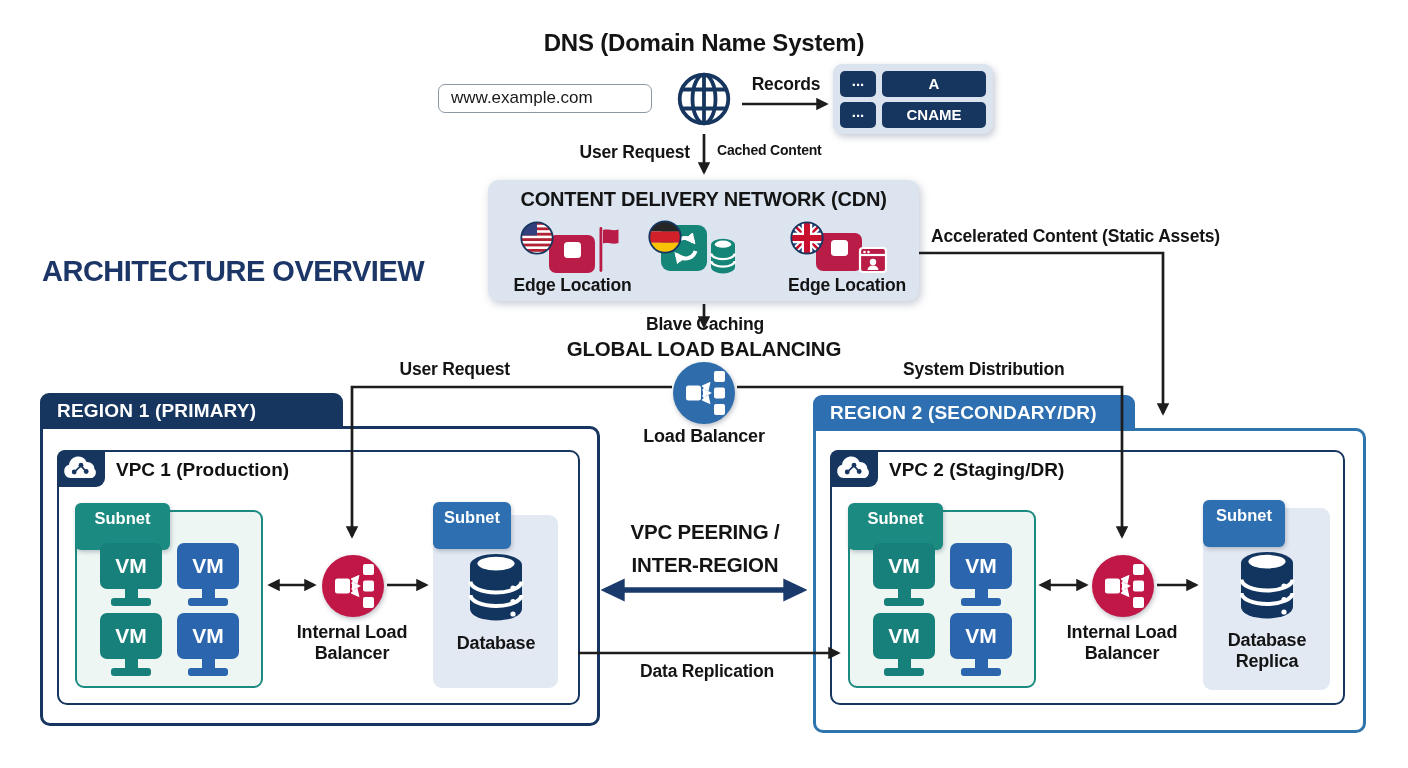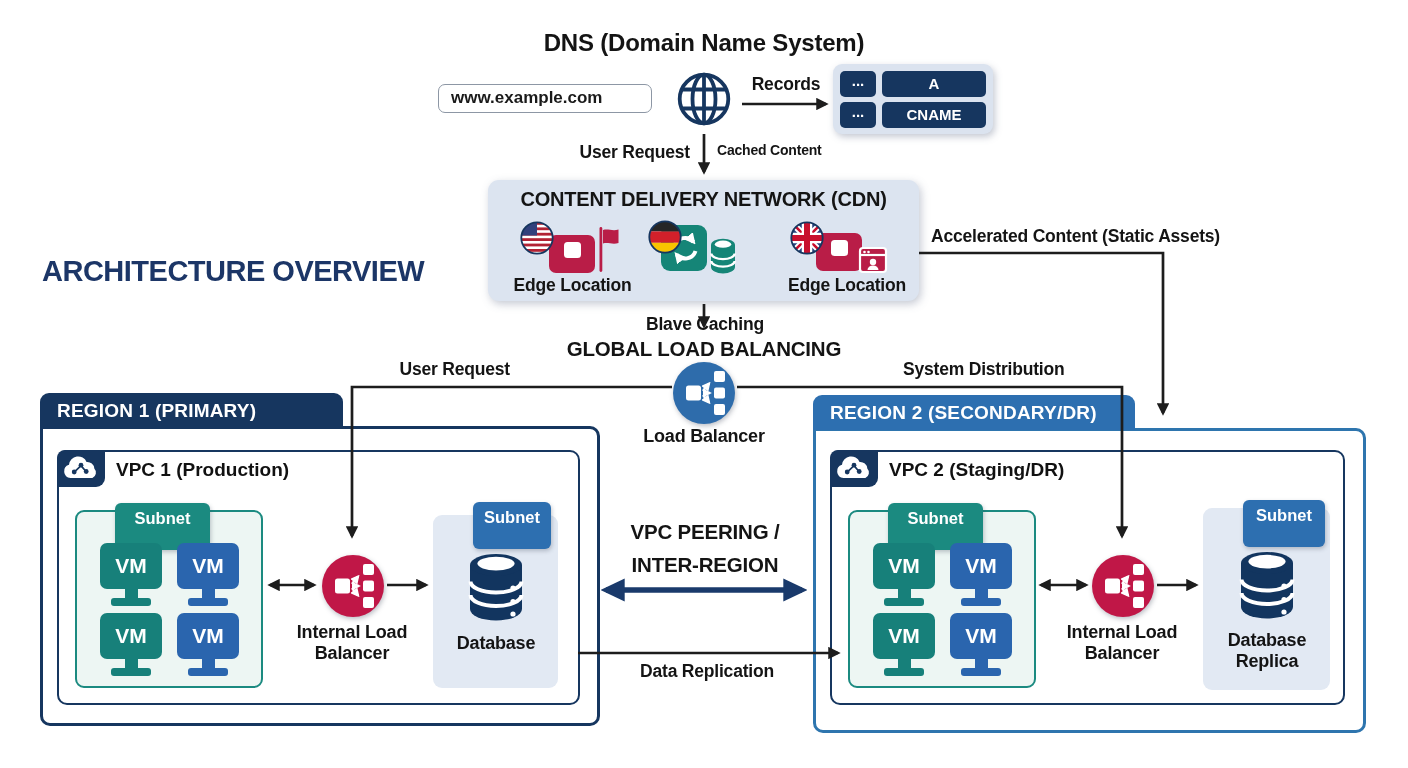--- a/index.html
+++ b/index.html
@@ -6,41 +6,41 @@
   #canvas{position:relative;width:1408px;height:768px;background:#fff;overflow:hidden;
           font-family:"Liberation Sans", sans-serif;color:#111;}
   .abs{position:absolute;}
   .lbl{font-weight:700;color:#141414;letter-spacing:-0.2px;white-space:nowrap;}
   .wrap{white-space:normal;}
   .ctr{text-align:center;}
   .rt{text-align:right;}
 
   
   .domain-box{box-sizing:border-box;width:214px;height:29px;border:1.6px solid #8d97a5;border-radius:7px;
-              background:#fff;font-size:17px;font-weight:700;line-height:26px;padding-left:12px;color:#1a1a1a;}
+              background:#fff;font-size:17px;font-weight:400;line-height:26px;padding-left:12px;color:#1a1a1a;}
   .records-panel{width:160px;height:70px;background:#dbe3ef;border-radius:9px;box-shadow:2px 3px 7px rgba(90,100,130,.35);}
   .rec-row{position:absolute;left:7px;height:26px;}
   .rec-cell{position:absolute;top:0;height:26px;background:#16365f;border-radius:5px;color:#fff;
             font-weight:700;text-align:center;}
   .rec-dots{left:0;width:36px;font-size:15px;line-height:20px;}
   .rec-type{left:42px;width:104px;font-size:15px;line-height:25px;}
 
   
   .cdn-panel{width:431px;height:121px;background:#dce4f0;border-radius:11px;box-shadow:2px 3px 8px rgba(90,100,130,.35);}
 
   
   .region-tab{box-sizing:border-box;height:35px;border-radius:9px 9px 0 0;color:#fff;font-weight:700;
               font-size:19px;line-height:35px;padding-left:17px;letter-spacing:0.2px;z-index:3;}
   .region-box{box-sizing:border-box;background:#fff;border-radius:0 10px 10px 10px;z-index:1;}
   .vpc-box{box-sizing:border-box;border:2.6px solid #16365f;border-radius:10px;background:#fff;z-index:2;}
   .vpc-icon-box{width:48px;height:37px;background:#16365f;border-radius:8px 0 9px 0;z-index:3;}
   .vpc-label{font-size:19px;font-weight:600;color:#111;white-space:nowrap;z-index:3;}
   .subnet-teal{box-sizing:border-box;background:#edf6f3;border:2.6px solid #1b8a80;border-radius:9px;z-index:2;}
   .subnet-tab{box-sizing:border-box;height:47px;border-radius:6px;color:#fff;font-weight:700;font-size:16.5px;
-              line-height:30px;text-align:center;z-index:4;box-shadow:1px 2px 4px rgba(60,70,90,.3);margin-left:40px;}
+              line-height:30px;text-align:center;z-index:4;box-shadow:1px 2px 4px rgba(60,70,90,.3);}
   .tab-teal{background:#1b8a80;}
   .tab-blue{background:#2d6fb0;}
   .subnet-db{background:#e2e9f3;border-radius:9px;z-index:2;}
 
   
   .vm{position:absolute;width:62px;z-index:4;}
   .vm-screen{width:62px;height:46px;border-radius:7px;color:#fff;font-weight:700;font-size:21px;
              display:flex;align-items:center;justify-content:center;}
   .vm-neck{width:13px;height:9px;margin:0 auto;}
   .vm-base{width:40px;height:8px;border-radius:3px;margin:0 auto;}

